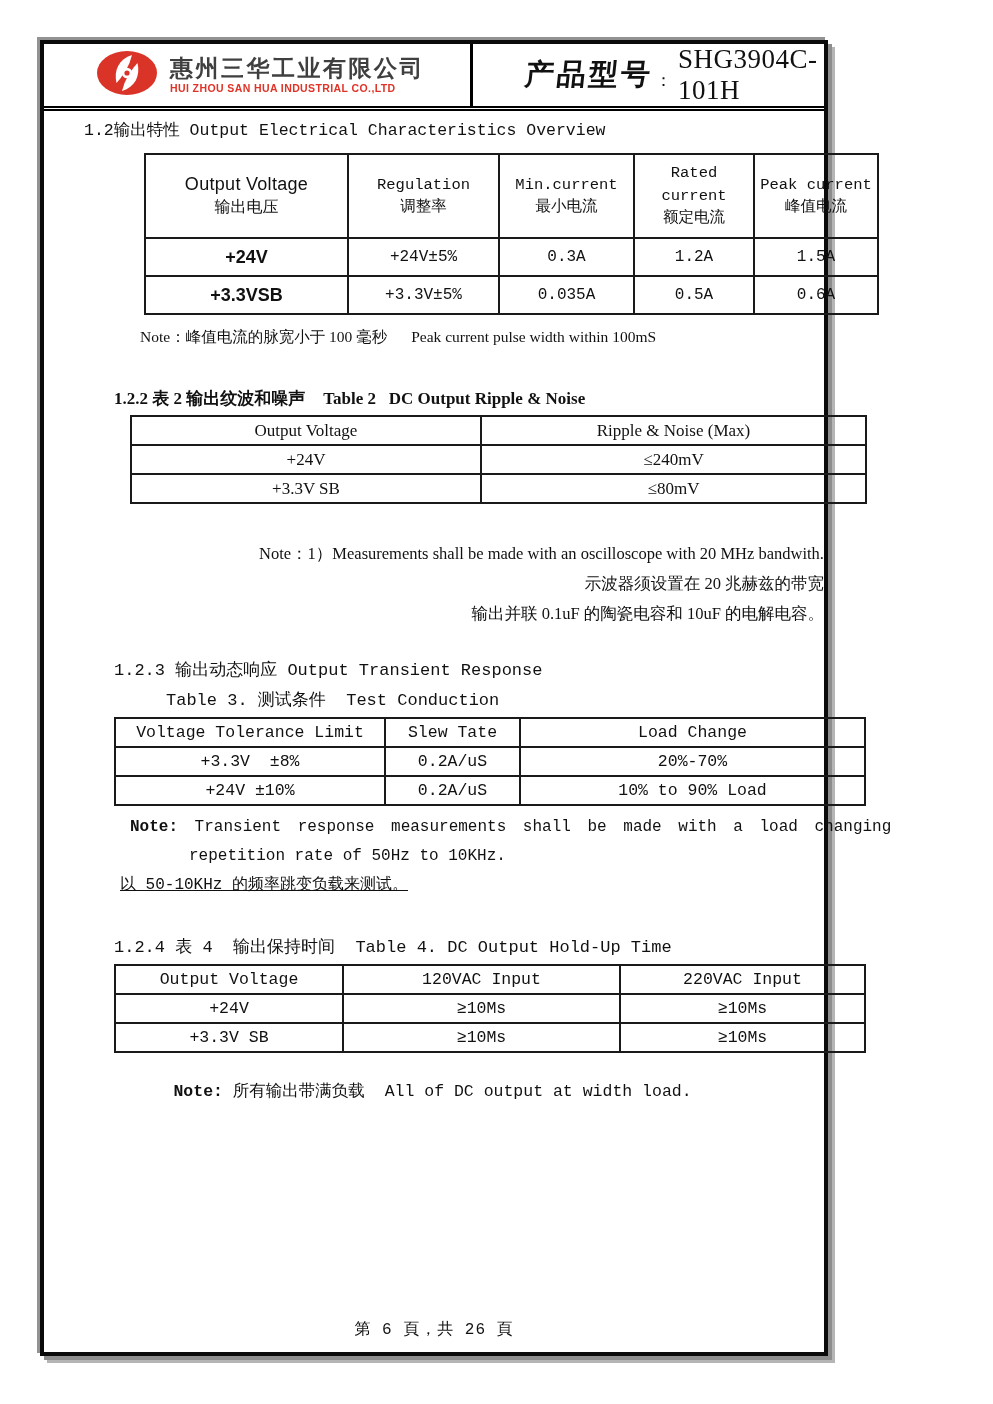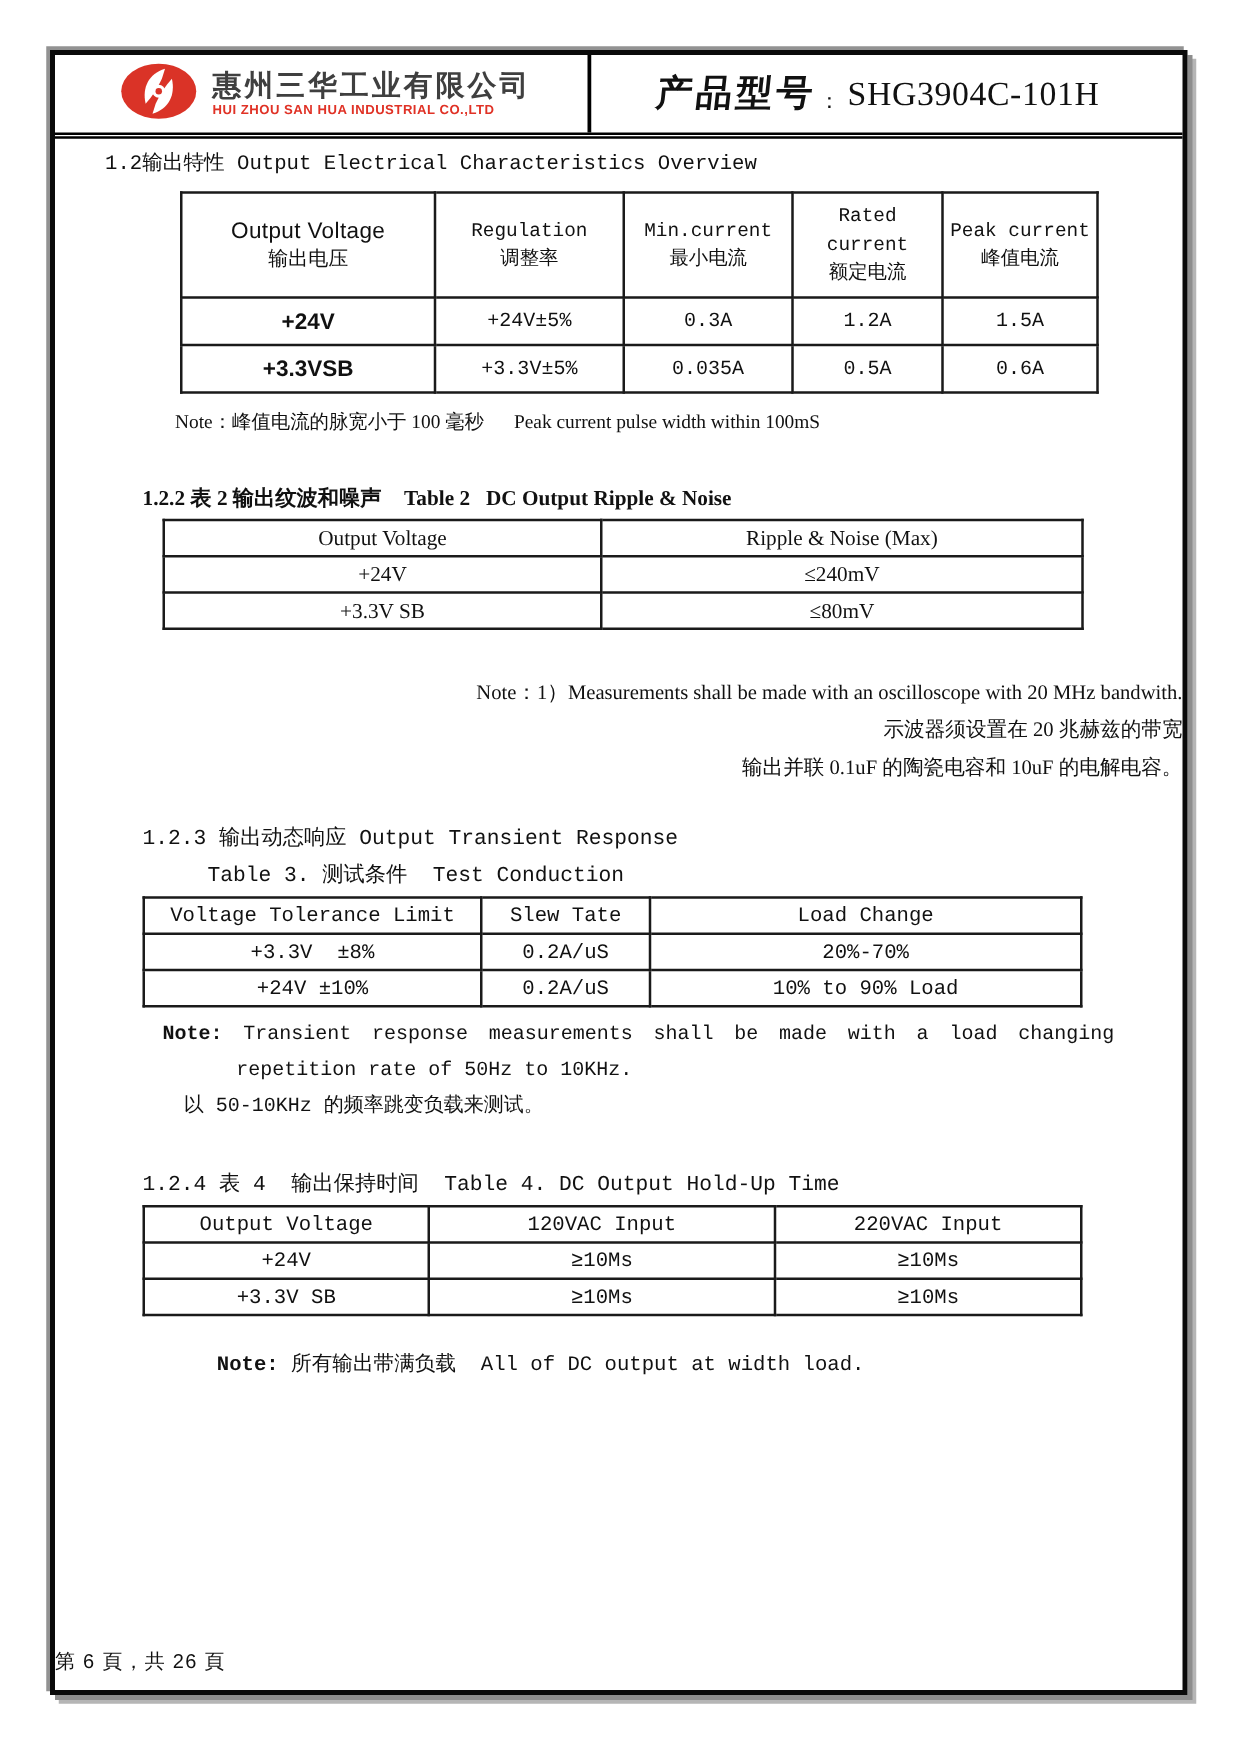--- a/index.html
+++ b/index.html
@@ -3,21 +3,21 @@
 <meta charset="utf-8">
 <style>
   * { margin:0; padding:0; box-sizing:border-box; }
   html,body { background:#ffffff; }
   body {
     width:993px; height:1404px; position:relative;
     font-family:"Liberation Serif", serif;
     color:#111;
   }
   .page-box {
-    position:absolute; left:40px; top:40px; width:910px; height:1316px;
+    position:absolute; left:40px; top:40px; width:788px; height:1316px;
     background:#fff; border:4px solid #0a0a0a;
     box-shadow:-3px -3px 0 #929292, 4px 4px 0 #8d8d8d, 7px 7px 0 #b5b5b5;
   }
   
   .doc-header { display:flex; height:64px; border-bottom:2px solid #000; }
   .header-left {
     width:429px; border-right:3px solid #000;
     display:flex; align-items:center; padding-left:52px; gap:12px;
   }
   .logo-text { display:flex; flex-direction:column; line-height:1.05; }
@@ -69,32 +69,32 @@
   .n2-l5 { margin-left:160px; }
   
   .t3-head { margin:29px 0 0 70px; font-family:"Liberation Mono", monospace; font-size:17px; }
   .t3-sub  { margin:7px 0 0 122px; font-family:"Liberation Mono", monospace; font-size:17px; }
   .table3 { margin:6px 0 0 70px; width:750px; font-family:"Liberation Mono", monospace; }
   .table3 td { height:29px; font-size:16.5px; }
   .note3 { margin-top:7px; font-family:"Liberation Mono", monospace; font-size:16px; line-height:29px; }
   .note3 .bold { font-weight:700; }
   .n3-l1 { margin-left:86px; word-spacing:7px; white-space:pre; }
   .n3-l2 { margin-left:145px; white-space:pre; }
-  .n3-l3 { margin-left:103px; white-space:pre; }
+  .n3-l3 { margin-left:76px; white-space:pre;text-decoration:underline; }
   
   .t4-head { margin:35px 0 0 70px; font-family:"Liberation Mono", monospace; font-size:17px; white-space:pre; }
   .table4 { margin:6px 0 0 70px; width:750px; font-family:"Liberation Mono", monospace; }
   .table4 td { height:29px; font-size:16.5px; }
   .note4 { margin:8px 0 0 70px; font-family:"Liberation Mono", monospace; font-size:16.5px; white-space:pre; }
   .note4 .bold { font-weight:700; }
   
   .page-footer {
     position:absolute; left:0; bottom:12px; width:100%;
-    text-align:left; font-size:16px; letter-spacing:1px;
-    font-family:Liberation Sans, sans-serif;
+    text-align:center; font-size:16px; letter-spacing:1px;
+    font-family:Liberation Mono, monospace;
   }
 </style>
 </head>
 <body>
 
 <div class="page-box">
 
   <div class="doc-header">
     <div class="header-left">
       <span>

